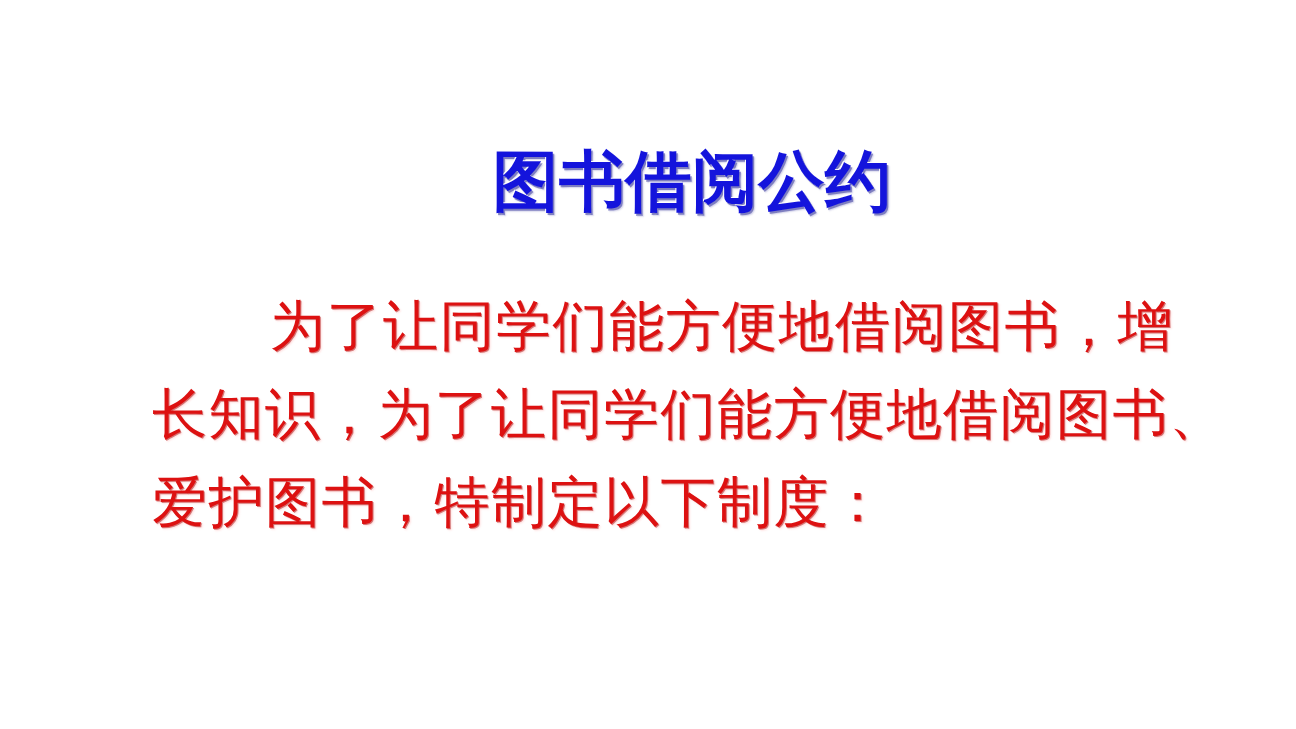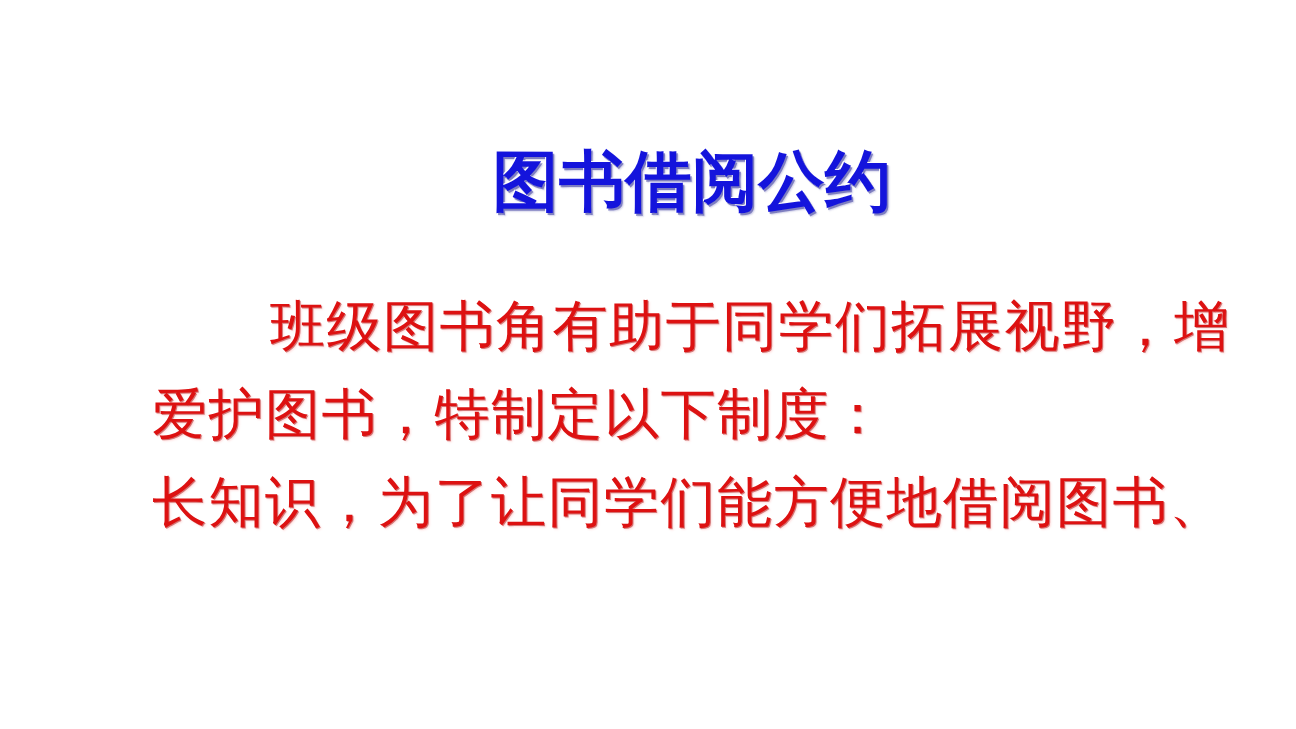--- a/index.html
+++ b/index.html
@@ -78,18 +78,18 @@
 </head>
 <body>
 
 <div class="slide">
 
   <div class="title-block">
     <h1 class="slide-title">图书借阅公约</h1>
   </div>
 
   <div class="body-block">
-    <span class="body-line first">班级图书角有助于同学们拓展视野，增</span>
+    <span class="body-line first">为了让同学们能方便地借阅图书，增</span>
+    <span class="body-line">长知识，为了让同学们能方便地借阅图书、</span>
     <span class="body-line">爱护图书，特制定以下制度：</span>
-    <span class="body-line">长知识，为了让同学们能方便地借阅图书、</span>
   </div>
 
 </div>
 
 </body></html>

